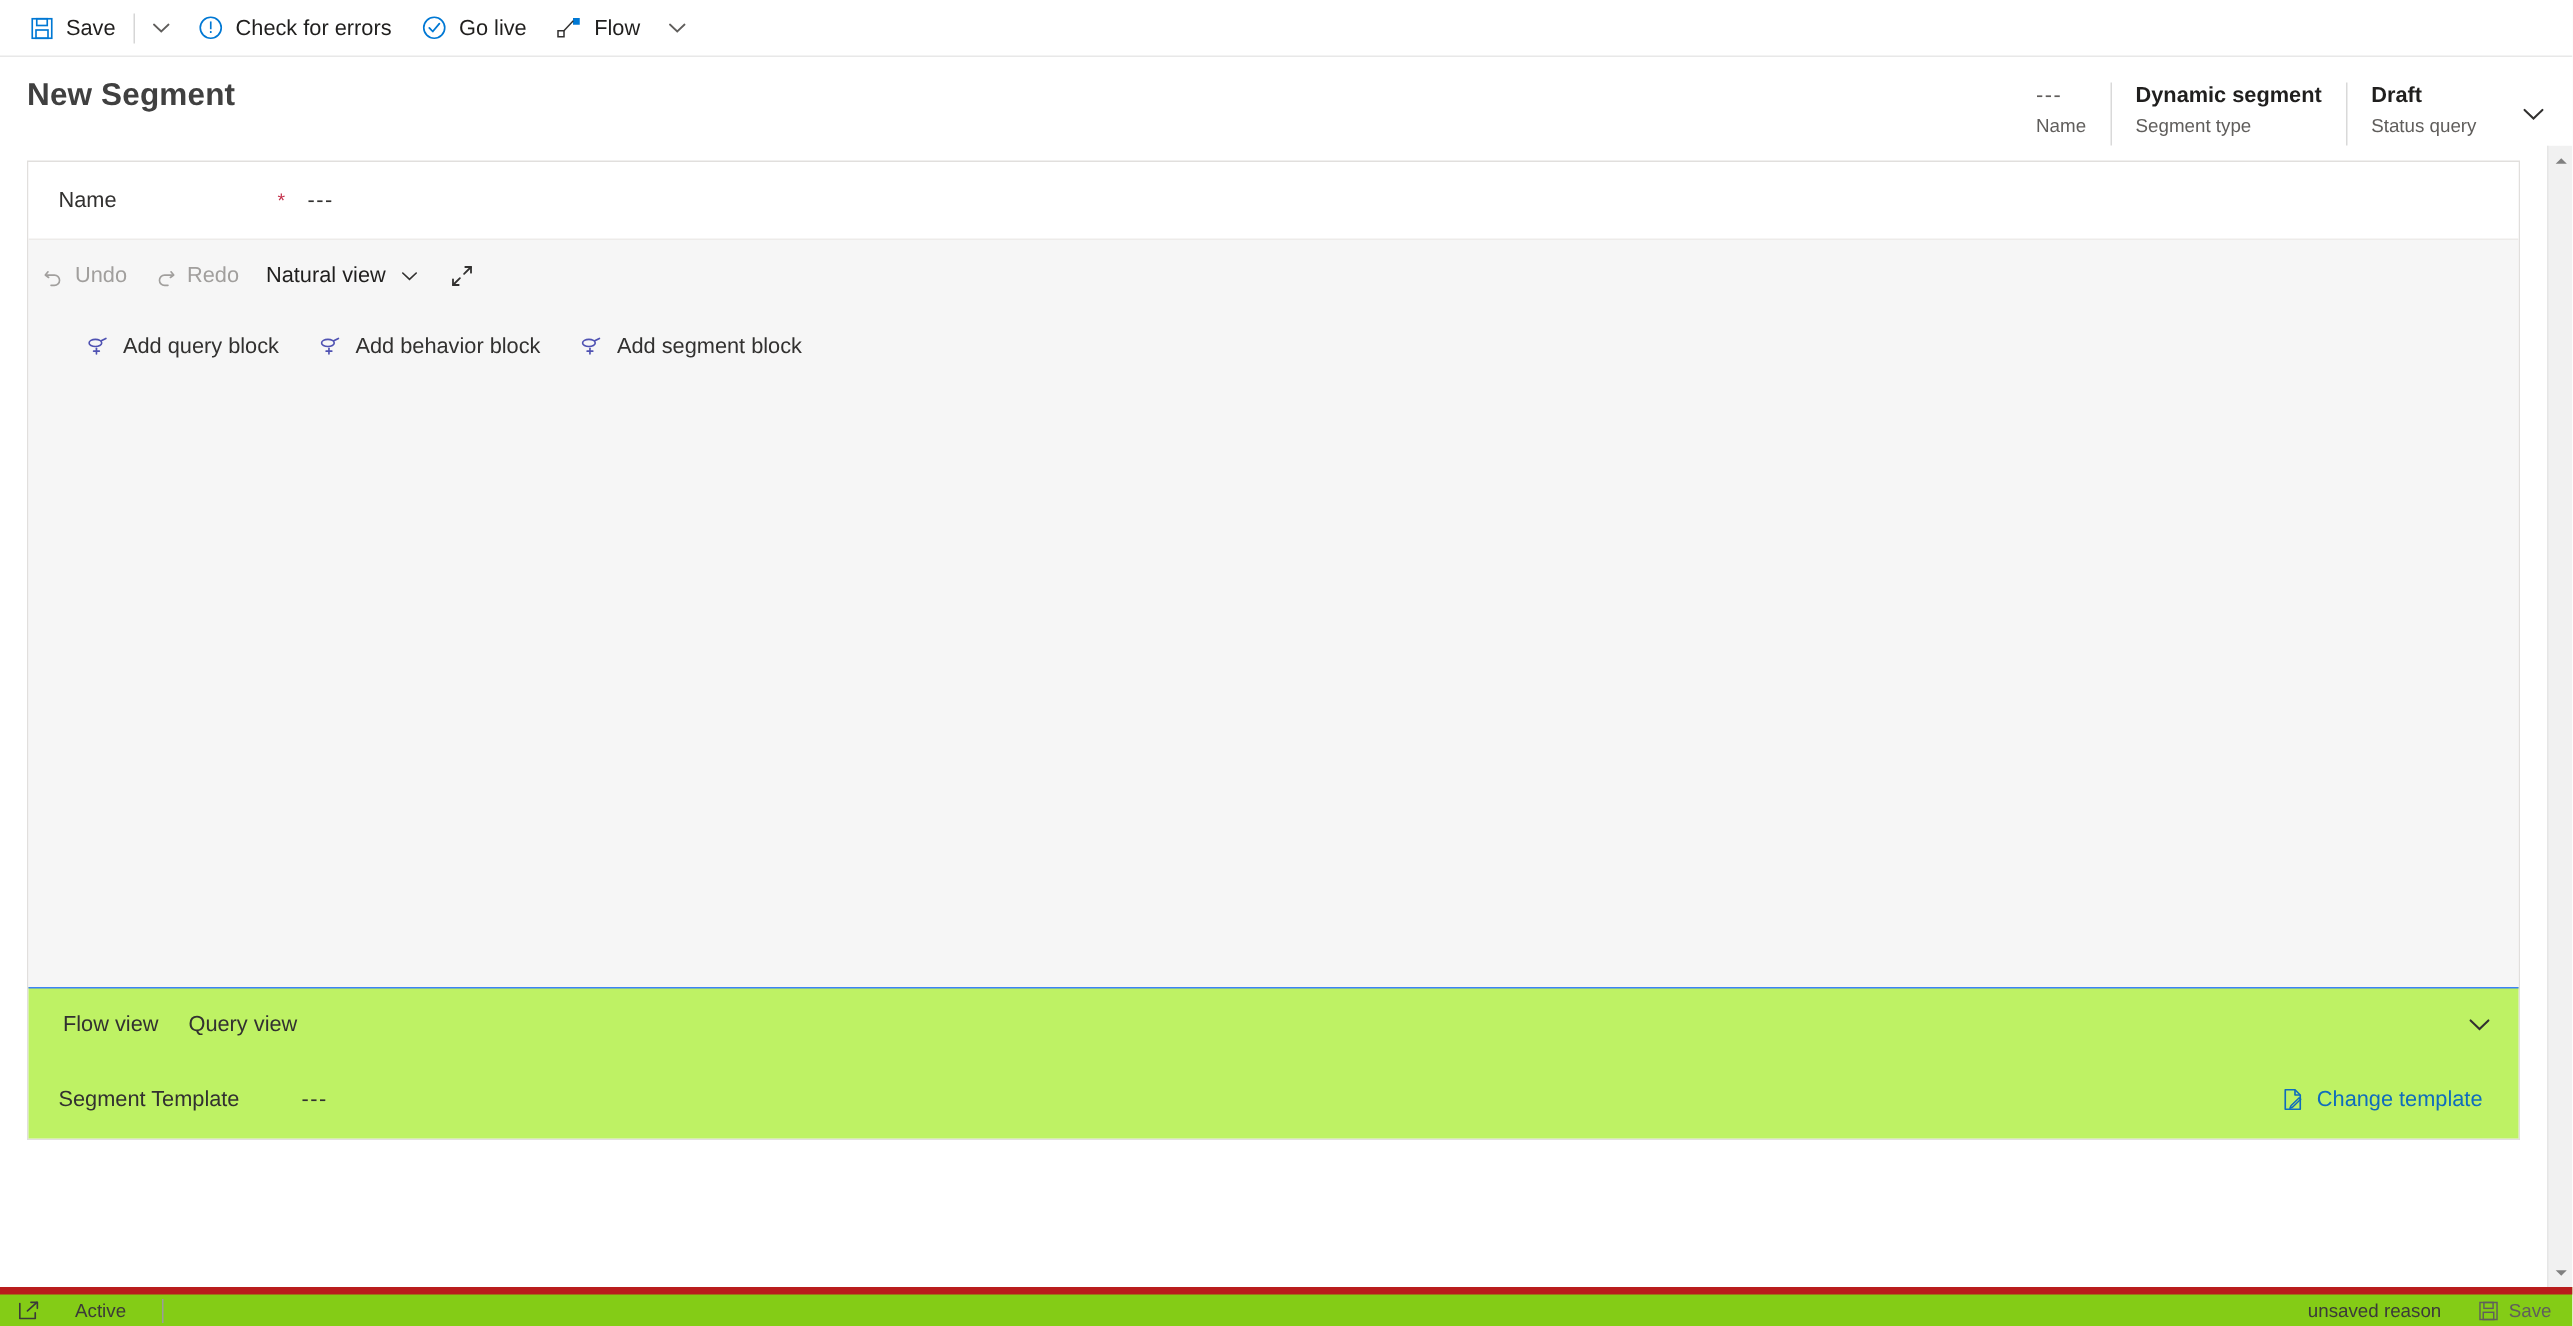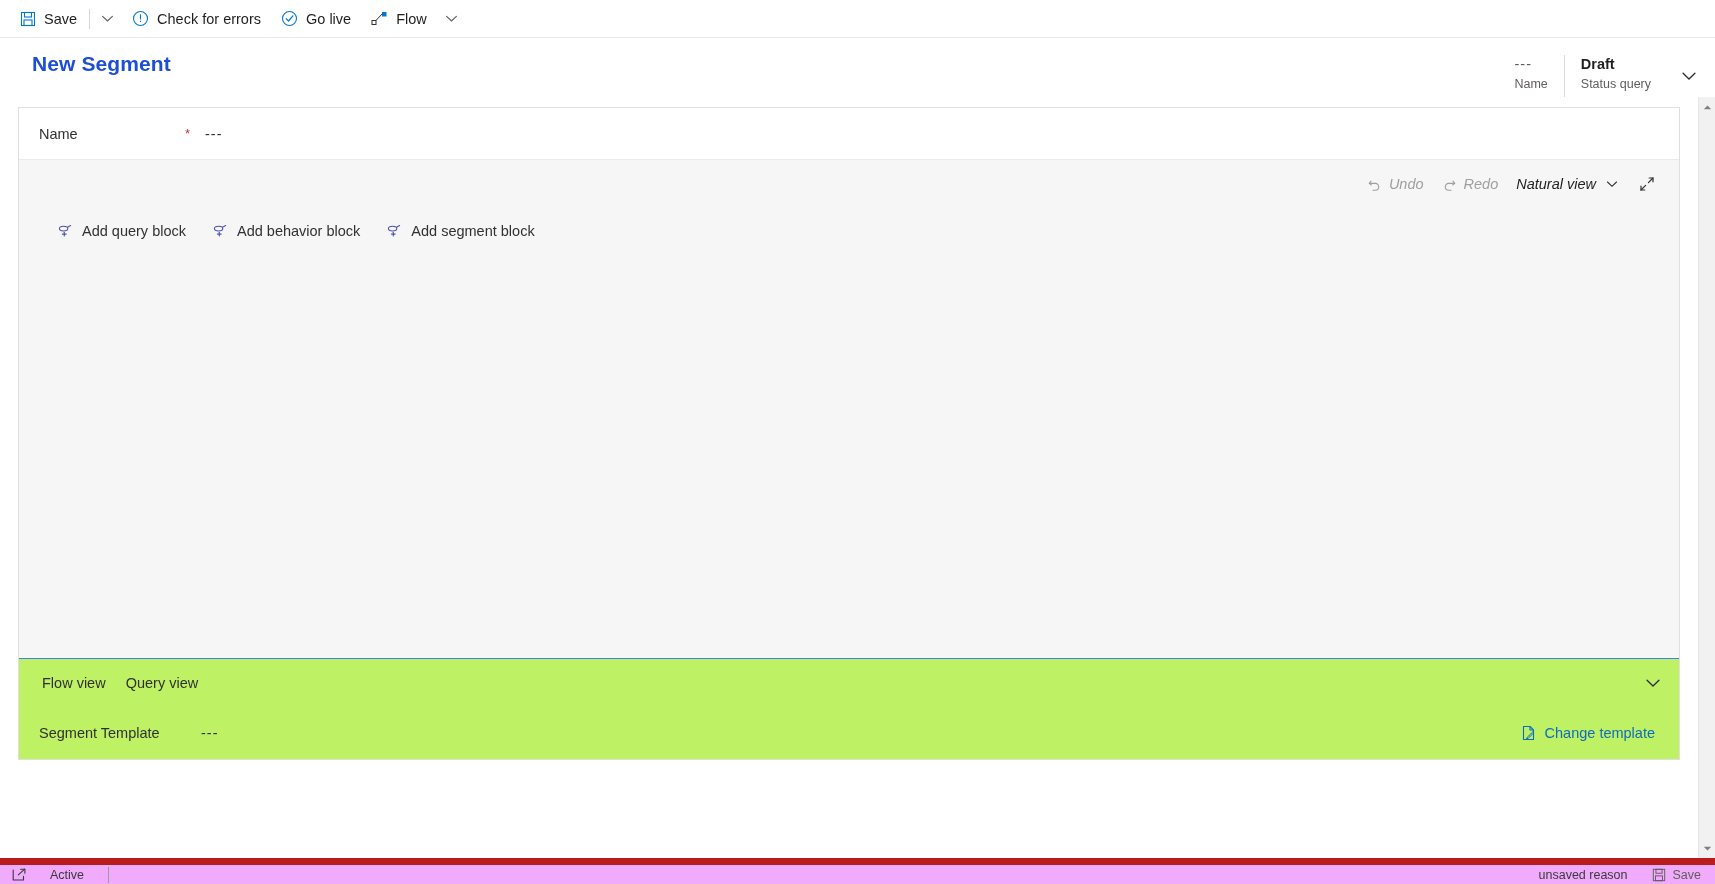--- a/index.html
+++ b/index.html
@@ -65,22 +65,22 @@
     flex: 0 0 auto;
     display: flex;
     align-items: flex-start;
     justify-content: space-between;
     padding: 14px 0 0 0;
     background: #ffffff;
   }
   .title {
     font-size: 21px;
     font-weight: 600;
-    color: #1d4ed8;
-    padding-left: 32px;
+    color: #404040;
+    padding-left: 18px;
     letter-spacing: 0.1px;
   }
   .headerfields {
     display: flex;
     align-items: stretch;
     padding-right: 8px;
     margin-top: 3px;
   }
   .hfield {
     padding: 0 16px;
@@ -192,23 +192,22 @@
     background: #f6f6f6;
     position: relative;
     display: flex;
     flex-direction: column;
   }
   .canvas-toolbar {
     height: 48px;
     flex: 0 0 48px;
     display: flex;
     align-items: center;
-    justify-content: flex-end;
+    justify-content: flex-start;
     padding-right: 16px;
-    font-style: italic;
   }
   .ctool {
     display: flex;
     align-items: center;
     height: 32px;
     padding: 0 9px;
     font-size: 14.5px;
     color: #a19f9d;
     cursor: default;
     white-space: nowrap;
@@ -302,26 +301,26 @@
     width: 15px; height: 16px;
     display: flex; align-items: center; justify-content: center;
     cursor: pointer;
   }
   .scrolltrack { flex: 1 1 auto; width: 100%; }
 
   
   .statusbar {
     flex: 0 0 26px;
     height: 26px;
-    background: #f0abfc;
+    background: #84cc16;
     display: flex;
     align-items: center;
     justify-content: space-between;
     padding: 0 8px 0 8px;
-    border-top: 7px solid #b91c1c;
+    border-top: 5px solid #b91c1c;
   }
   .sb-left { display: flex; align-items: center; }
   .sb-icon {
     width: 22px; height: 20px;
     display: flex; align-items: center; justify-content: center;
     cursor: pointer;
   }
   .sb-text {
     font-size: 12.5px;
     color: #3b3a39;
@@ -408,20 +407,24 @@
   <div class="pageheader">
     <div class="title">New Segment</div>
 
     <div class="headerfields">
 
       <div class="hfield">
         <div class="hval dim">---</div>
         <div class="hlabel">Name</div>
       </div>
 
+      <div class="hfield">
+        <div class="hval">Dynamic segment</div>
+        <div class="hlabel">Segment type</div>
+      </div>
 
       <div class="hfield">
         <div class="hval">Draft</div>
         <div class="hlabel">Status query</div>
       </div>
 
       <div class="header-chevron">
         <svg width="16" height="16" viewBox="0 0 14 14" fill="none">
           <path d="M1.8 4.6 L7 9.6 L12.2 4.6" stroke="#323130" stroke-width="1.2" fill="none" stroke-linecap="round"></path>
         </svg>

